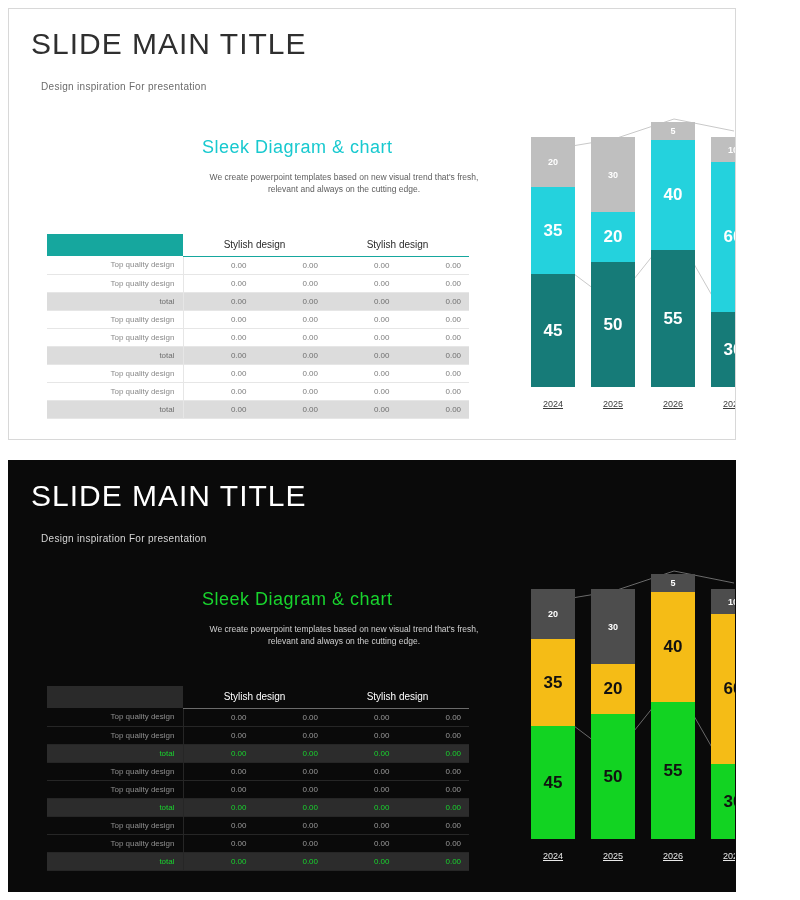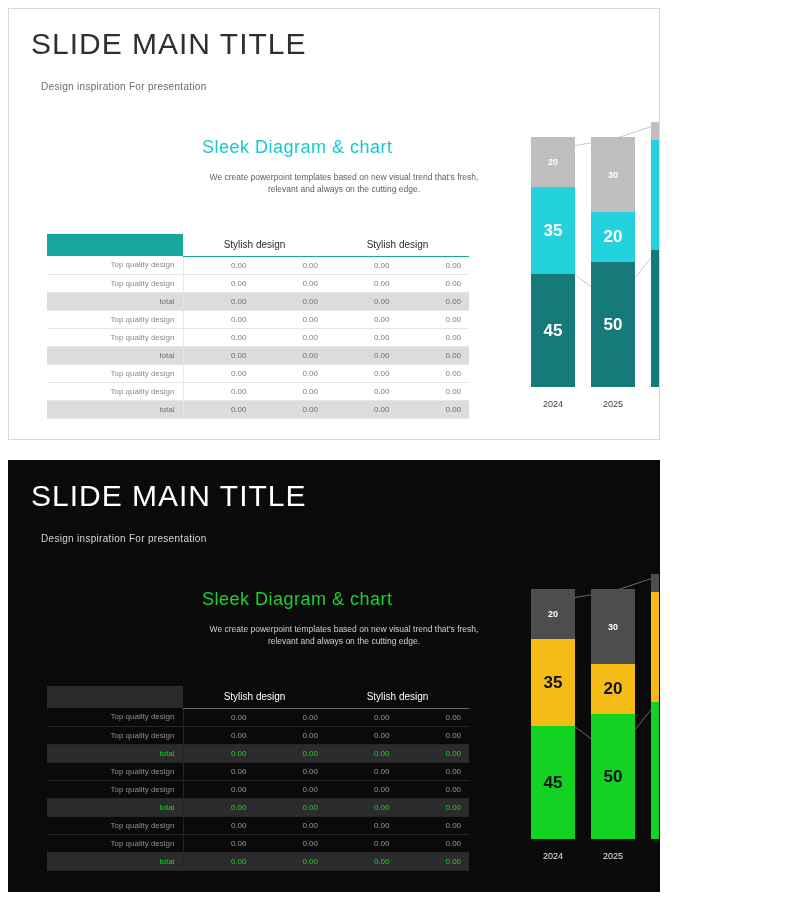--- a/index.html
+++ b/index.html
@@ -11,21 +11,21 @@
   #page {
     width: 800px;
     height: 900px;
     position: relative;
     overflow: hidden;
     background: #ffffff;
   }
   .slide {
     position: absolute;
     left: 8px;
-    width: 652px;
+    width: 728px;
     height: 432px;
     box-sizing: border-box;
     border: 1px solid #d8d8d8;
     overflow: hidden;
   }
   .slide.light { top: 8px; background: #ffffff; }
   .slide.dark  { top: 460px; background: #0a0a0a; border-color: #0a0a0a; }
 
   
   .hdr-title {
@@ -137,20 +137,21 @@
   }
   .seg.top { font-size: 9px; }
   .light .seg.top { color: #ffffff; }
   .dark  .seg.top { color: #ffffff; }
   .xlabel {
     position: absolute;
     bottom: 0;
     width: 44px;
     text-align: center;
     font-size: 9px;
+    text-decoration: underline;
   }
   .light .xlabel { color: #3b3b3b; }
   .dark  .xlabel { color: #e8e8e8; }
   .conn { position: absolute; left: 0; top: 0; }
 </style>
 </head>
 <body>
 
 <div id="page">
 

